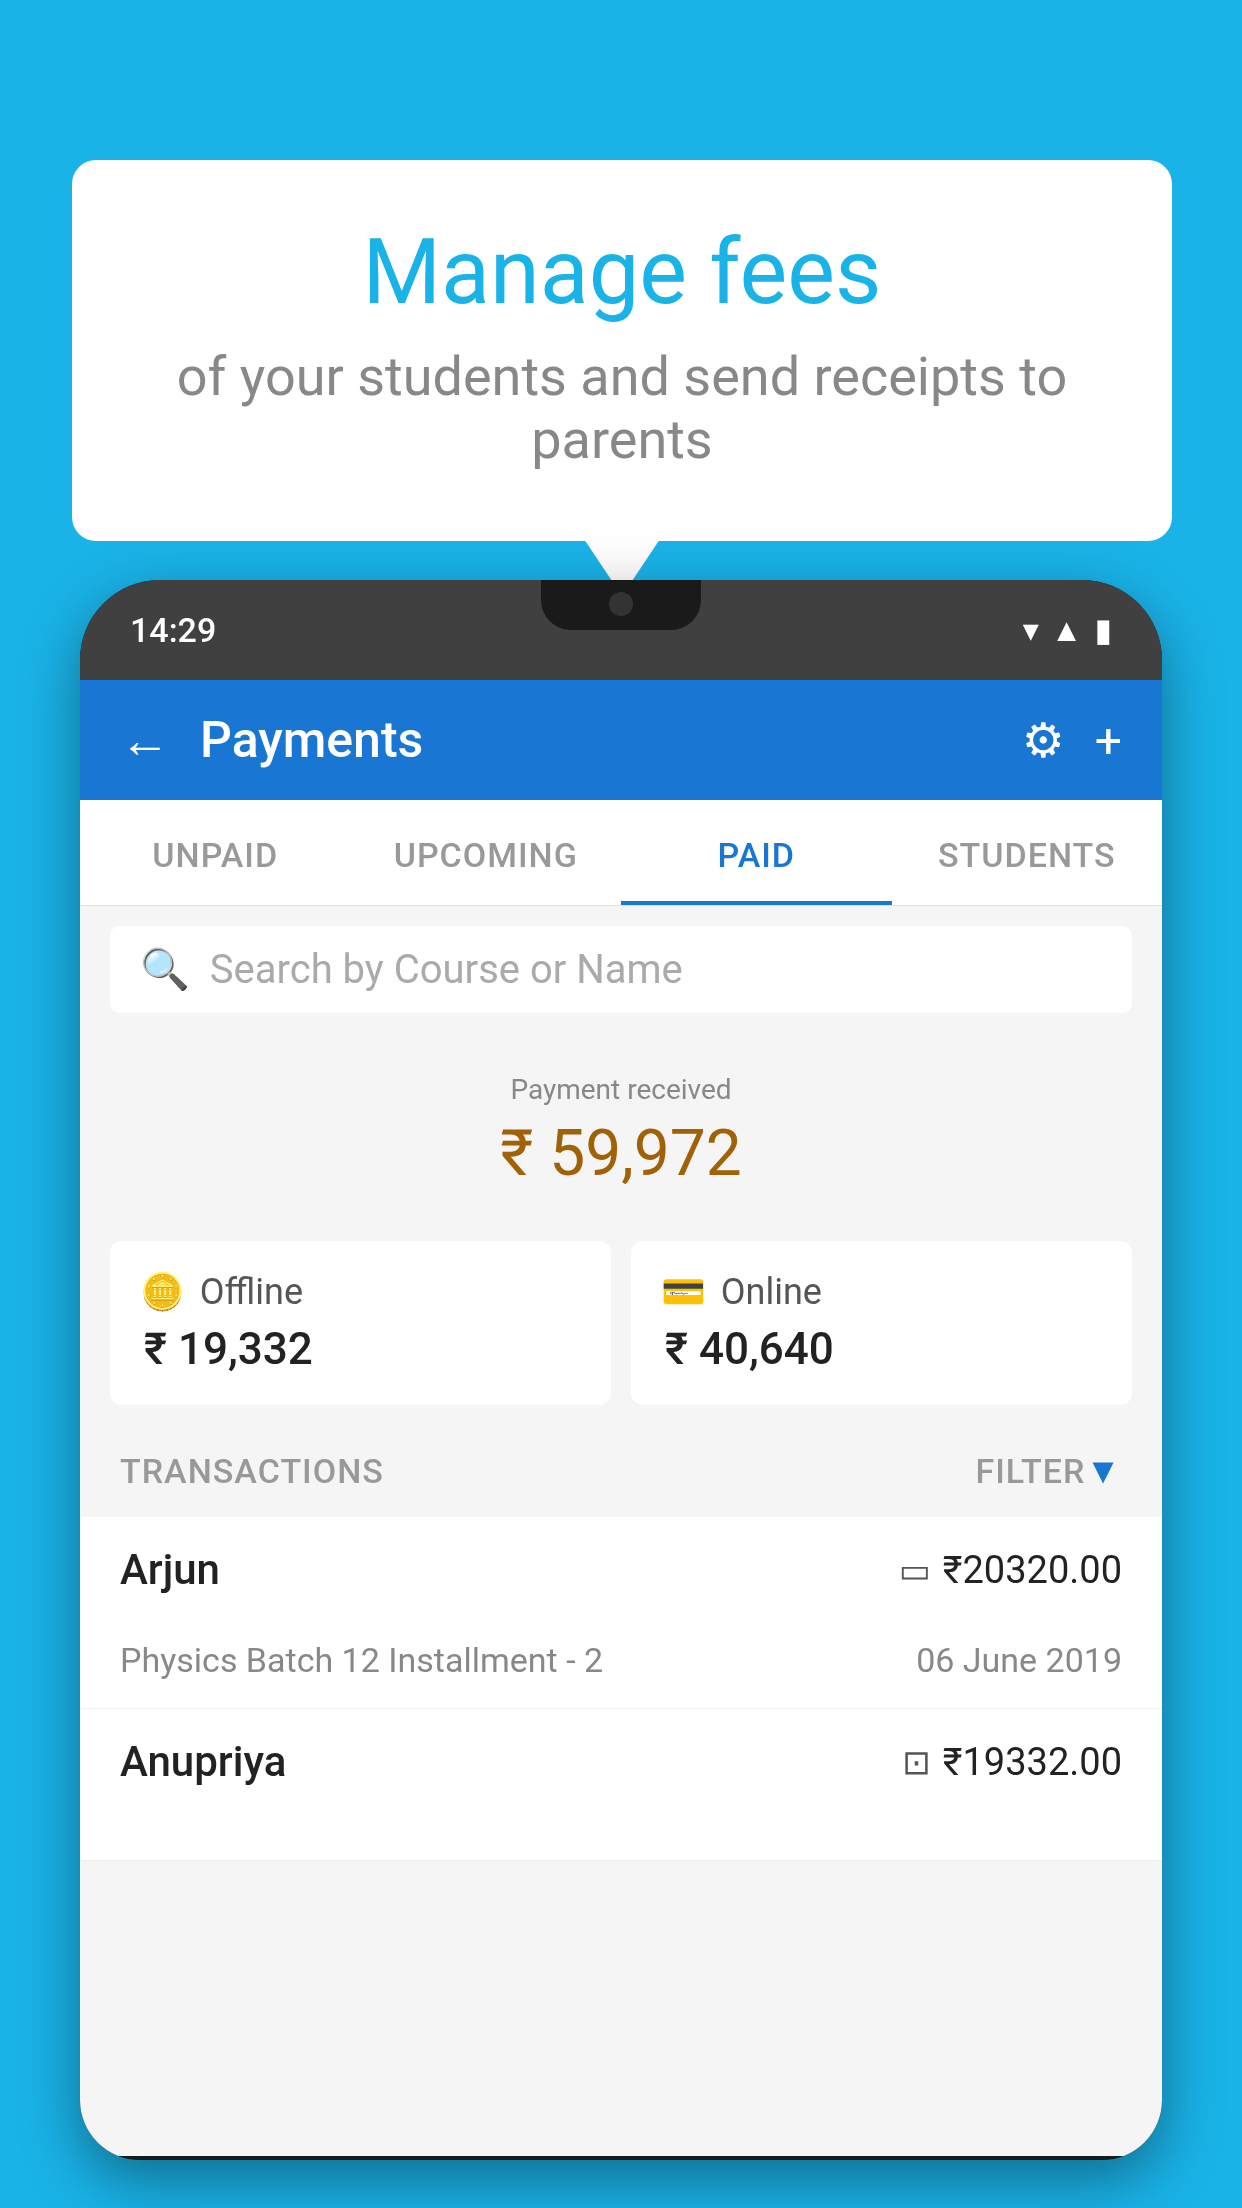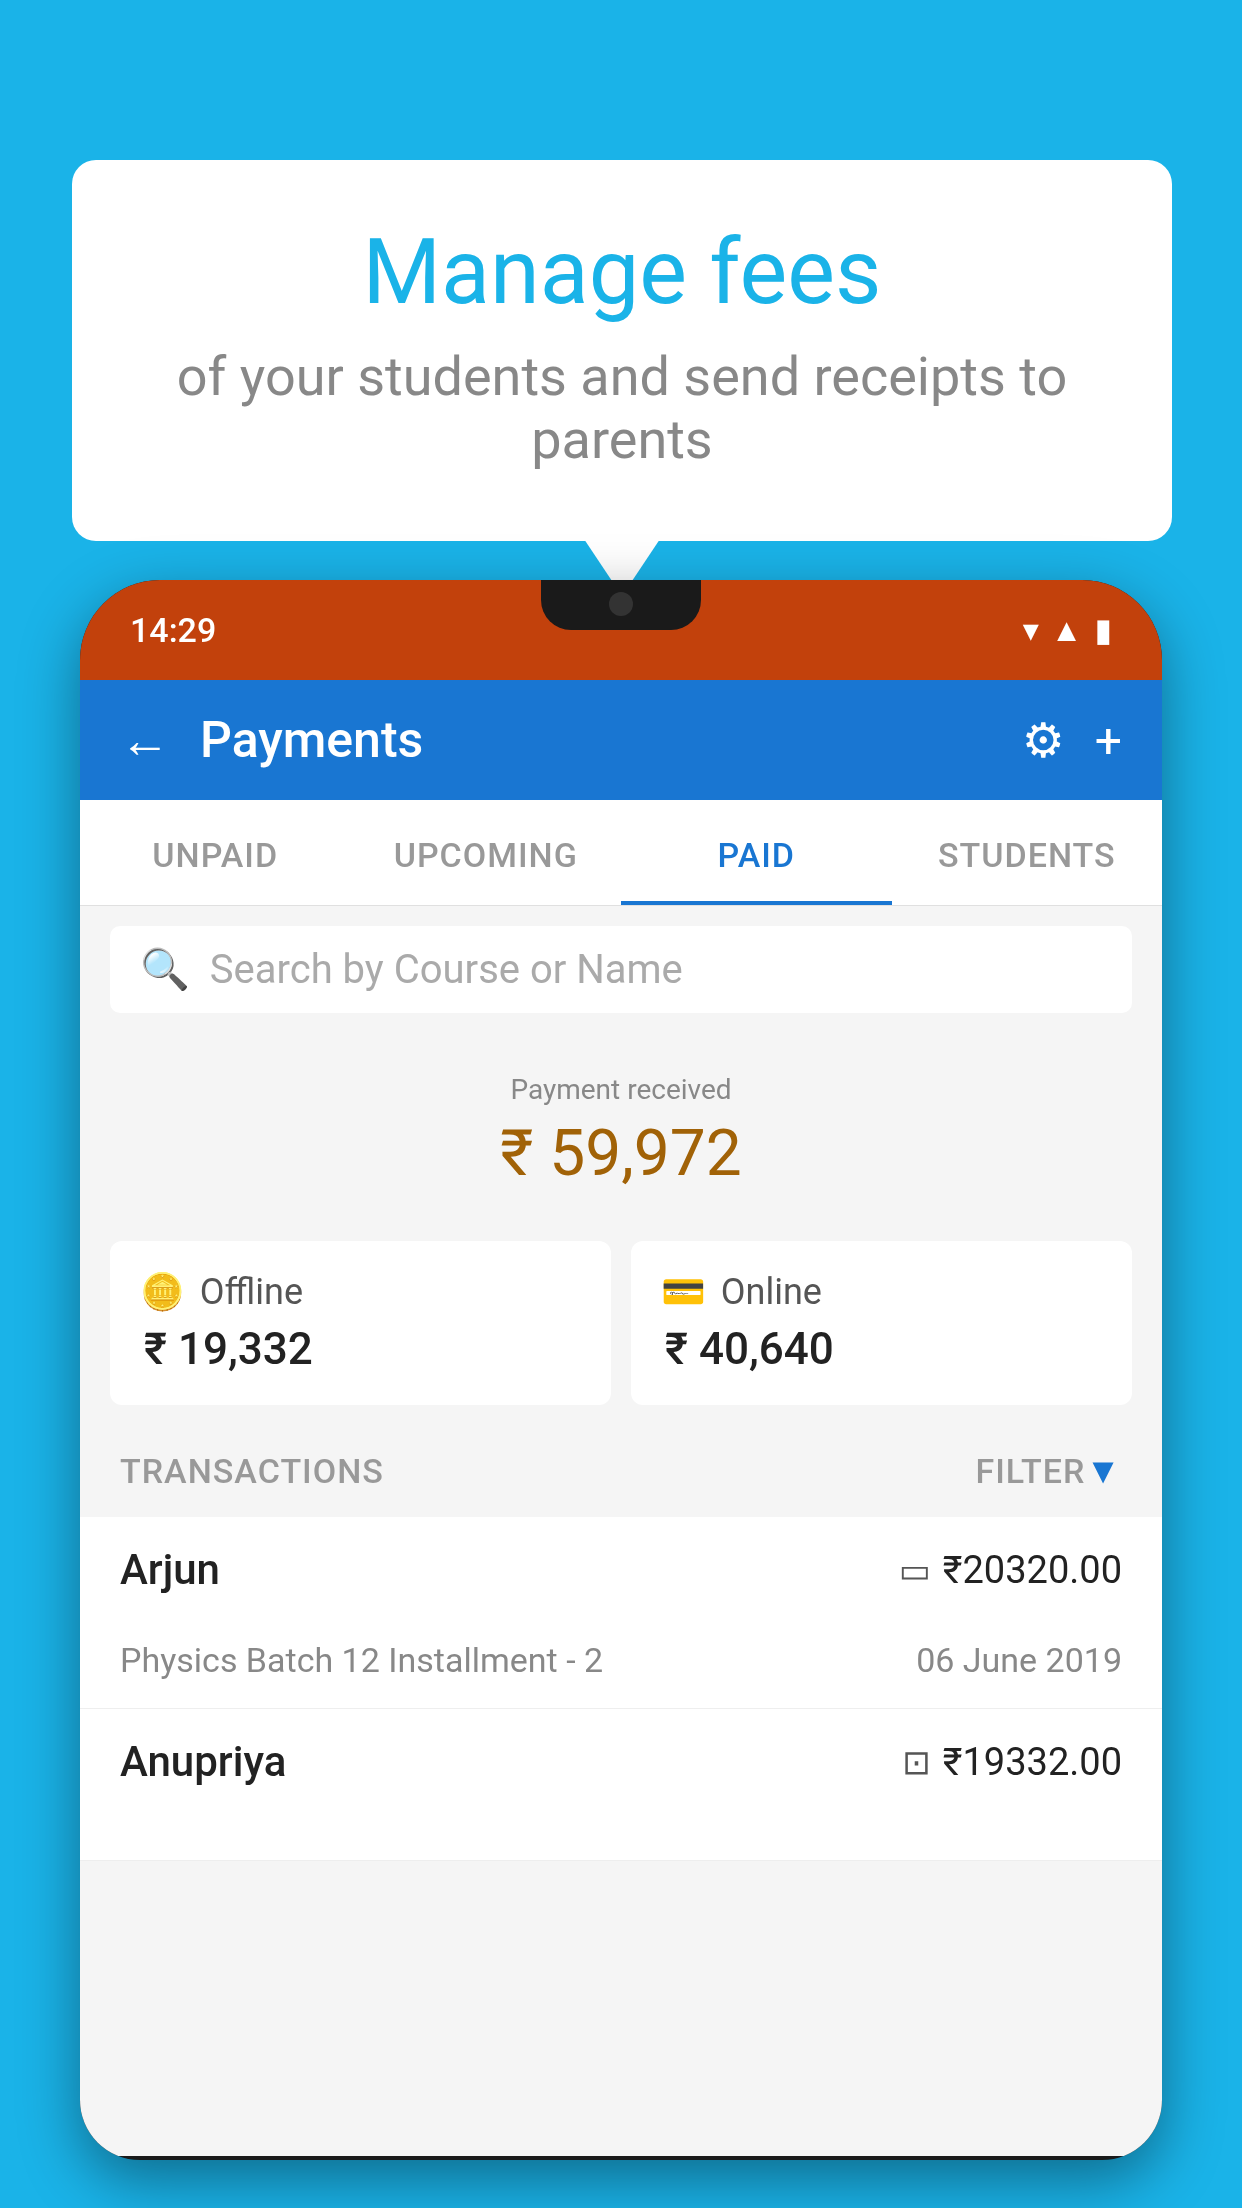--- a/index.html
+++ b/index.html
@@ -69,21 +69,21 @@
       border-radius: 80px 80px 60px 60px;
       width: 100%;
       height: 1580px;
       position: relative;
       box-shadow: 0 20px 60px rgba(0,0,0,0.4);
       overflow: hidden;
     }
 
     
     .phone-top-bar {
-      background: #c2410c;
+      background: #404040;
       height: 100px;
       display: flex;
       align-items: center;
       justify-content: space-between;
       padding: 0 50px;
       position: relative;
       z-index: 10;
     }
 
     .status-time {

